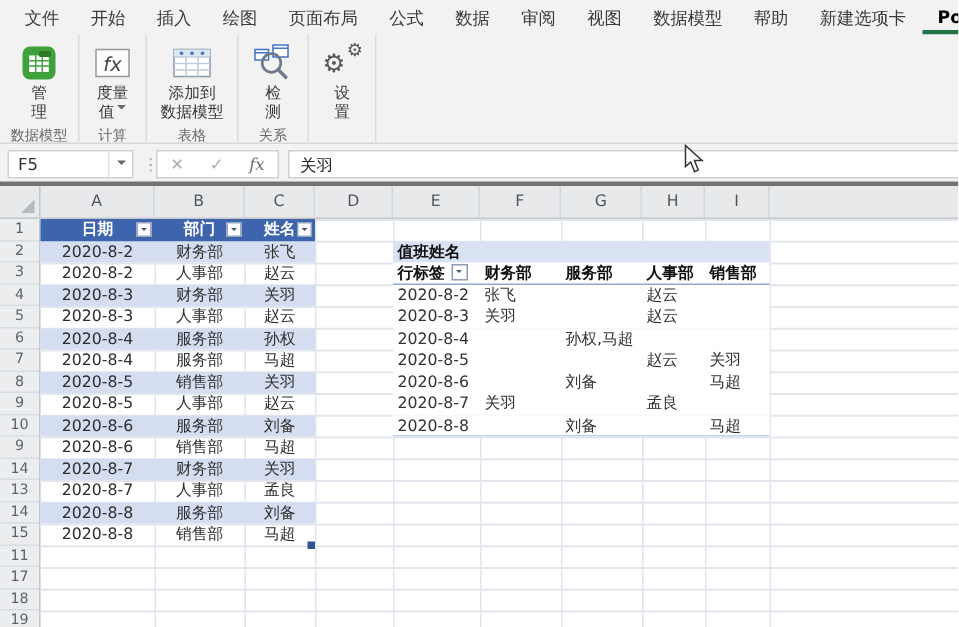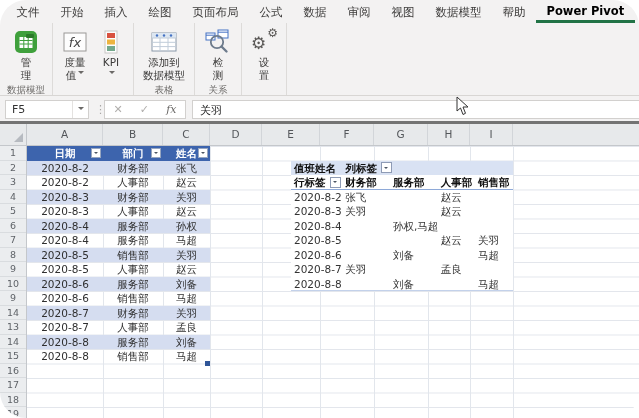--- a/index.html
+++ b/index.html
@@ -1,17 +1,17 @@
 <!DOCTYPE html>
 <html><head>
 <meta charset="utf-8">
 <style>
   html,body{margin:0;padding:0;background:#fff;}
   *{box-sizing:border-box;font-family:"DejaVu Sans","Liberation Sans",sans-serif;}
-  .app{position:relative;width:639px;height:418px;overflow:hidden;background:#fff;cursor:default;border-radius:26px;}
+  .app{position:relative;width:639px;height:418px;overflow:hidden;background:#fff;cursor:default;}
 
   
   .tabbar{position:absolute;left:0;top:0;width:639px;height:23px;background:#f3f2f2;display:flex;align-items:stretch;padding-left:6px;}
   .tab{font-size:11.5px;color:#3b3a39;padding:0 10.5px;line-height:24px;white-space:nowrap;}
   .tab.active{font-weight:bold;color:#000;border-bottom:3px solid #217346;line-height:22px;}
 
   
   .ribbon{position:absolute;left:0;top:23px;width:639px;height:73px;background:#f3f2f2;border-bottom:1px solid #d8d6d4;display:flex;align-items:stretch;}
   .rgroup{display:flex;flex-direction:column;border-right:1px solid #dddbd9;padding:3px 5px 0;}
   .gbtns{display:flex;flex:1;align-items:flex-start;justify-content:center;gap:2px;}
@@ -53,21 +53,21 @@
   .th{position:relative;color:#fff;font-weight:bold;font-size:10.5px;line-height:14.5px;text-align:center;}
   .fbtn{position:absolute;right:2px;top:2px;width:10px;height:10px;background:#fff;border:1px solid #97a6c0;display:flex;align-items:center;justify-content:center;}
   .fbtn .c{width:0;height:0;border:2.5px solid transparent;border-top-color:#4b5563;margin-top:2px;}
   .td{font-size:10.5px;line-height:14.5px;color:#2f2f2f;text-align:center;}
   .w1{width:76px;}.w2{width:60px;}.w3{width:47px;}
   .banded{background:#d5ddf0;}
   .fill-handle{position:absolute;left:205px;top:236.5px;width:5px;height:5px;background:#2f5597;}
 
   
   .pivot{position:absolute;left:262px;top:36.5px;width:251px;}
-  .prow{display:flex;height:14.5px;background:#fff;margin-left:29px;}
+  .prow{display:flex;height:14.5px;background:#fff;}
   .prow.band{background:#d9e2f3;}
   .prow.phead{border-bottom:1px solid #8ea9d8;}
   .prow.plast{border-bottom:1px solid #c3d1ea;}
   .pc{font-size:10.5px;line-height:14.5px;color:#333;padding-left:3px;white-space:nowrap;overflow:hidden;}
   .pb{font-weight:bold;color:#111;}
   .pe{width:58px;}.pf{width:54px;}.pg{width:54px;}.ph{width:42px;}.pi{width:43px;}
   .pdrop{display:inline-flex;width:11px;height:11px;background:#fff;border:1px solid #8e9bb5;align-items:center;justify-content:center;vertical-align:1px;margin-left:4px;}
   .pdrop .c{width:0;height:0;border:2.5px solid transparent;border-top-color:#4b5563;margin-top:2px;}
 
   
@@ -83,20 +83,21 @@
     <span class="tab">开始</span>
     <span class="tab">插入</span>
     <span class="tab">绘图</span>
     <span class="tab">页面布局</span>
     <span class="tab">公式</span>
     <span class="tab">数据</span>
     <span class="tab">审阅</span>
     <span class="tab">视图</span>
     <span class="tab">数据模型</span>
     <span class="tab">帮助</span>
+    <span class="tab">新建选项卡</span>
     <span class="tab active">Power Pivot</span>
   </div>
 
   <div class="ribbon">
     <div class="rgroup">
       <div class="gbtns">
         <div class="rbtn">
           <div class="ric">
             <svg width="26" height="26" viewBox="0 0 26 26">
                 <rect x="2" y="2" width="22" height="22" rx="5" fill="#3fa03c"></rect>
@@ -117,33 +118,22 @@
         <div class="rbtn">
           <div class="ric">
             <svg width="26" height="22" viewBox="0 0 26 22">
                 <rect x="2" y="2" width="22" height="18" fill="#fdfdfd" stroke="#9a9896"></rect>
                 <text x="13" y="16" text-anchor="middle" font-size="13" font-style="italic" font-family="DejaVu Serif, serif" fill="#444">fx</text>
               </svg>
           </div>
           <div class="rl">度量</div>
           <div class="rl"><span>值</span><span class="caret"></span></div>
         </div>
-        <div class="rbtn">
-          <div class="ric">
-            <svg width="16" height="24" viewBox="0 0 16 24">
-                <rect x="2" y="1" width="12" height="22" fill="#fdfdfd" stroke="#c8c6c4"></rect>
-                <rect x="4" y="3" width="8" height="5" fill="#d8513f"></rect>
-                <rect x="4" y="9.5" width="8" height="5" fill="#edb43f"></rect>
-                <rect x="4" y="16" width="8" height="5" fill="#74a98c"></rect>
-              </svg>
-          </div>
-          <div class="rl">KPI</div>
-          <div class="rl"><span class="caret"></span></div>
-        </div>
-      </div>
+      </div>
+      <div class="gname">计算</div>
     </div>
 
     <div class="rgroup">
       <div class="gbtns">
         <div class="rbtn">
           <div class="ric">
             <svg width="28" height="24" viewBox="0 0 28 24">
                 <rect x="2" y="3" width="24" height="18" fill="#fff" stroke="#8a98a8"></rect>
                 <rect x="2" y="3" width="24" height="5" fill="#dce6f1"></rect>
                 <circle cx="7" cy="5.5" r="1.2" fill="#4472c4"></circle>
@@ -239,21 +229,21 @@
       <div class="rn">6</div>
       <div class="rn">7</div>
       <div class="rn">8</div>
       <div class="rn">9</div>
       <div class="rn">10</div>
       <div class="rn">9</div>
       <div class="rn">14</div>
       <div class="rn">13</div>
       <div class="rn">14</div>
       <div class="rn">15</div>
-      <div class="rn">16</div>
+      <div class="rn">11</div>
       <div class="rn">17</div>
       <div class="rn">18</div>
       <div class="rn">19</div>
     </div>
 
     <div class="hlines"></div>
     <div class="vl" style="left:103px;"></div>
     <div class="vl" style="left:163px;"></div>
     <div class="vl" style="left:210px;"></div>
     <div class="vl" style="left:262px;"></div>
@@ -344,23 +334,20 @@
           <div class="td w1">2020-8-8</div>
           <div class="td w2">销售部</div>
           <div class="td w3">马超</div>
         </div>
     </div>
     <div class="fill-handle"></div>
 
     <div class="pivot">
       <div class="prow band">
         <div class="pc pb pe">值班姓名</div>
-        <div class="pc pb pf" style="width:193px;"><span>列标签</span><span class="pdrop">
-              <span class="c"></span>
-            </span></div>
       </div>
       <div class="prow phead">
         <div class="pc pb pe"><span>行标签</span><span class="pdrop">
               <span class="c"></span>
             </span></div>
         <div class="pc pb pf">财务部</div>
         <div class="pc pb pg">服务部</div>
         <div class="pc pb ph">人事部</div>
         <div class="pc pb pi">销售部</div>
       </div>

